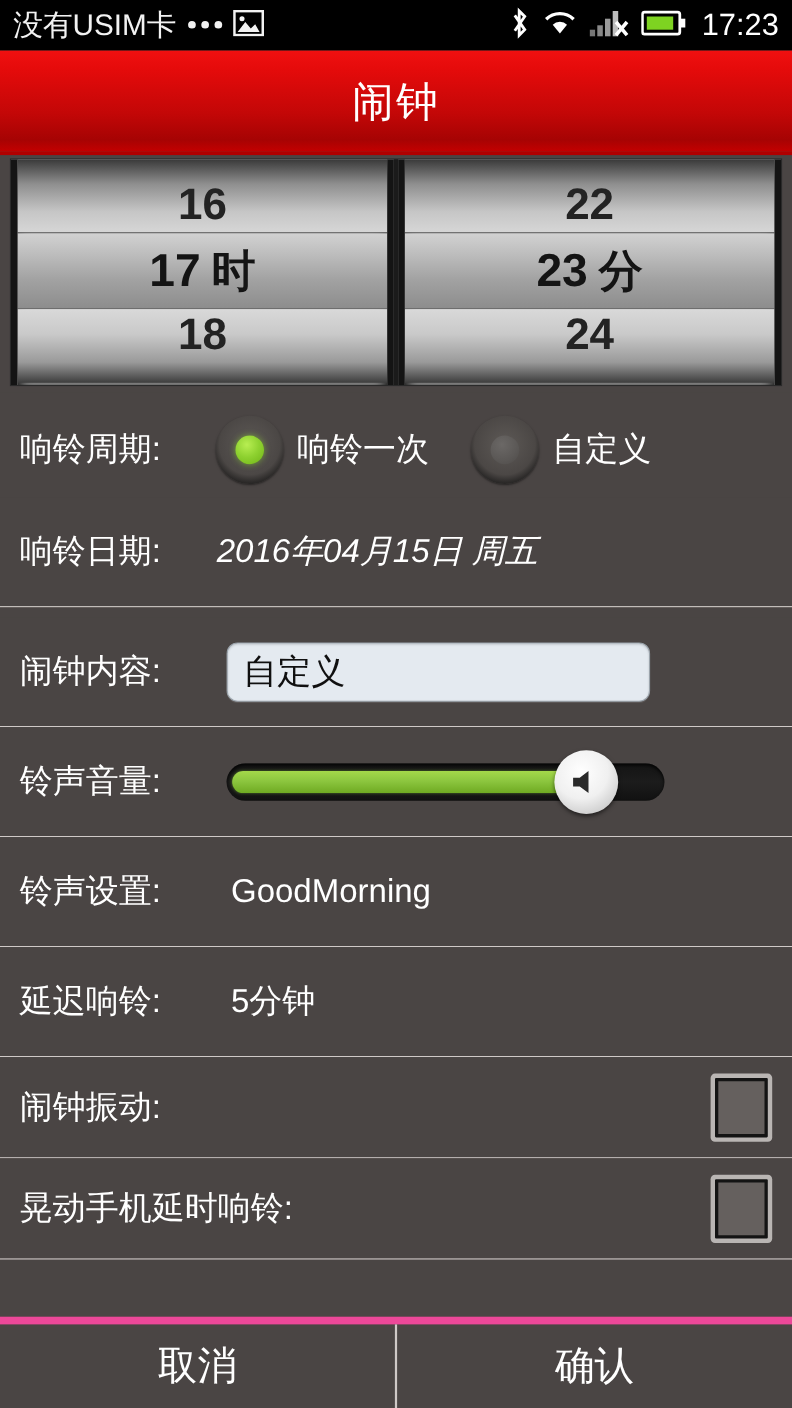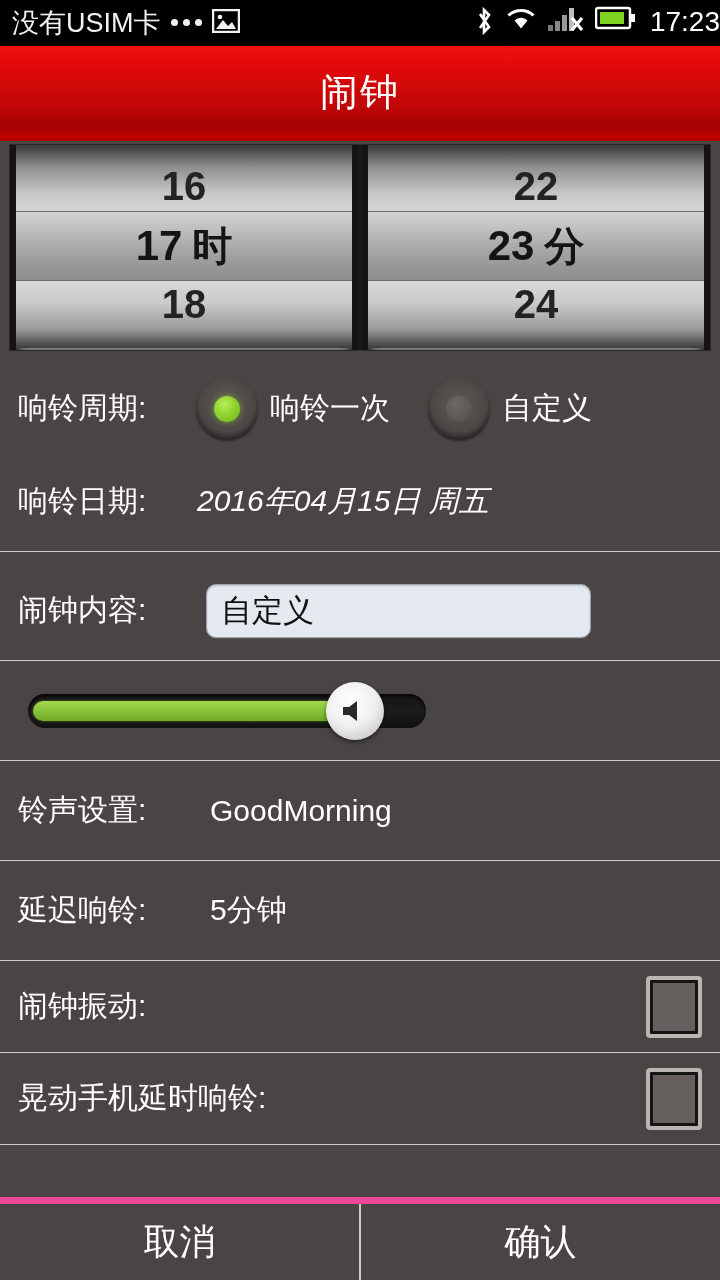--- a/index.html
+++ b/index.html
@@ -13,21 +13,21 @@
   
   .statusbar {
     position:absolute; top:0; left:0; width:720px; height:46px;
     background:#000; color:#fff; display:flex; align-items:center;
   }
   .sb-left { display:flex; align-items:center; padding-left:12px; gap:10px; }
   .sb-carrier { font-size:27px; letter-spacing:0px; color:#f2f2f2; }
   .sb-dots { display:flex; gap:5px; align-items:center; padding-bottom:2px;}
   .sb-dots i { width:7px; height:7px; background:#f2f2f2; border-radius:50%; display:block; }
   .sb-img-icon { display:block; }
-  .sb-right { margin-left:auto; display:flex; align-items:flex-start; gap:11px; }
+  .sb-right { margin-left:auto; display:flex; align-items:center; gap:11px; padding-right:12px; }
   .sb-time { font-size:28px; color:#fff; letter-spacing:0px; margin-left:2px; }
 
   
   .titlebar {
     position:absolute; top:46px; left:0; width:720px; height:95px;
     background:linear-gradient(to bottom,#f01010 0%,#e50b0b 18%,#c30707 62%,#a60303 88%,#c40000 100%);
     display:flex; align-items:center; justify-content:center;
     border-bottom:3px solid #b00000;
   }
   .titlebar-text { color:#fff; font-size:38px; font-weight:400; letter-spacing:2px;font-family:Liberation Serif, serif; }
@@ -264,20 +264,21 @@
     <span class="row-label lbl-w">响铃日期:</span>
     <span class="row-value" style="margin-left:1px;font-style:italic;">2016年04月15日 周五</span>
   </div>
 
   <div class="row" id="row-content">
     <span class="row-label lbl-w">闹钟内容:</span>
     <div class="txt-input" placeholder="自定义">自定义</div>
   </div>
 
   <div class="row" id="row-volume">
+    <span class="row-label lbl-w">铃声音量:</span>
     <div class="slider">
       <div class="slider-fill"></div>
       <div class="slider-thumb">
         <svg width="30" height="26" viewBox="0 0 30 26">
           <path d="M3 9 H9 L17 3 V23 L9 17 H3 Z" fill="#2a2a2a"></path>
         </svg>
       </div>
     </div>
   </div>
 

